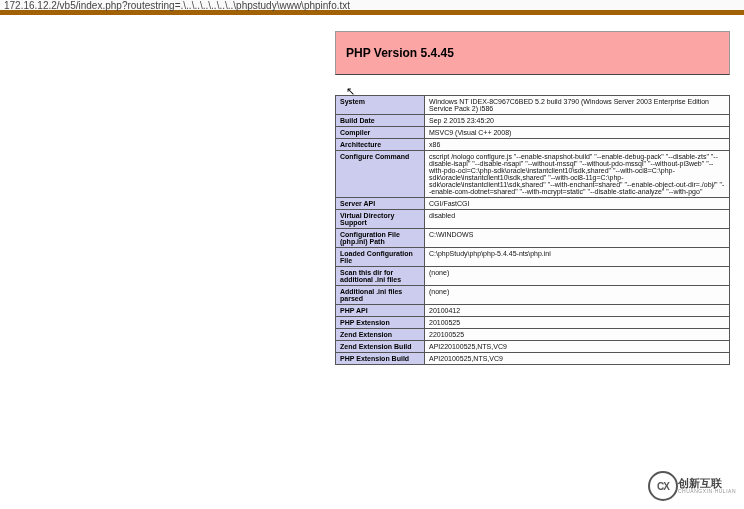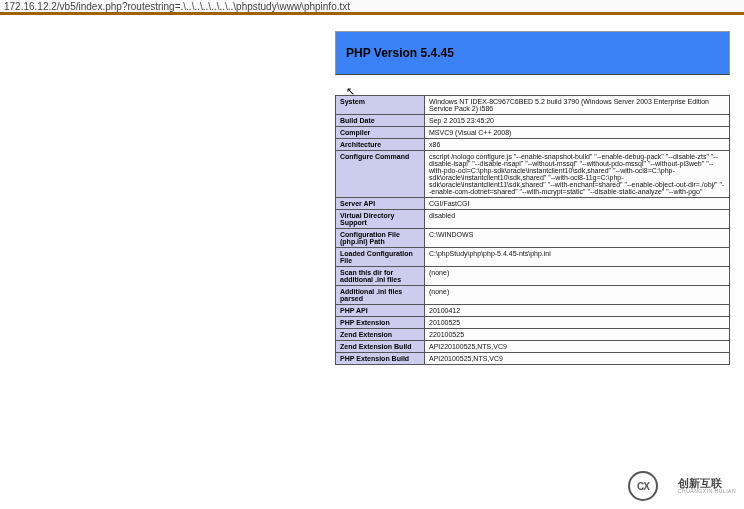--- a/index.html
+++ b/index.html
@@ -11,21 +11,21 @@
     font-family: Verdana, Geneva, sans-serif;
     font-size: 7.5px;
     color: #333;
     background: #fff;
   }
   .url-bar {
     width: 100%;
     height: 15px;
     display: flex;
     align-items: center;
-    border-bottom: 3px solid #a16207;
+    border-bottom: 5px solid #a16207;
     background: #fafafa;
     padding: 0 4px;
     box-sizing: border-box;
   }
   .url-text {
     font-family: "Segoe UI", Tahoma, sans-serif;
     font-size: 10px;
     color: #444;
     white-space: nowrap;
   }
@@ -35,21 +35,21 @@
     overflow: hidden;
     position: relative;
   }
   .phpinfo-wrap {
     position: absolute;
     left: 335px;
     top: 16px;
     width: 395px;
   }
   .php-header {
-    background: #3b82f6;
+    background: #fca5a5;
     border: 1px solid #999;
     border-bottom: 1px solid #444;
     padding: 6px 10px;
     display: flex;
     align-items: center;
     justify-content: space-between;
     height: 44px;
     box-sizing: border-box;
   }
   .php-header h1 {
@@ -107,21 +107,20 @@
     font-family: Arial, sans-serif;
     font-weight: bold;
     font-size: 10px;
     color: #444;
     letter-spacing: -1px;
   }
   .watermark .wm-text {
     display:flex;
     flex-direction: column;
     line-height: 1;
-    margin-left: 20px;
   }
   .watermark .wm-cn {
     font-size: 11px;
     font-weight: bold;
     color: #333;
     font-family: "Microsoft YaHei", sans-serif;
   }
   .watermark .wm-en {
     font-size: 5px;
     color: #888;

